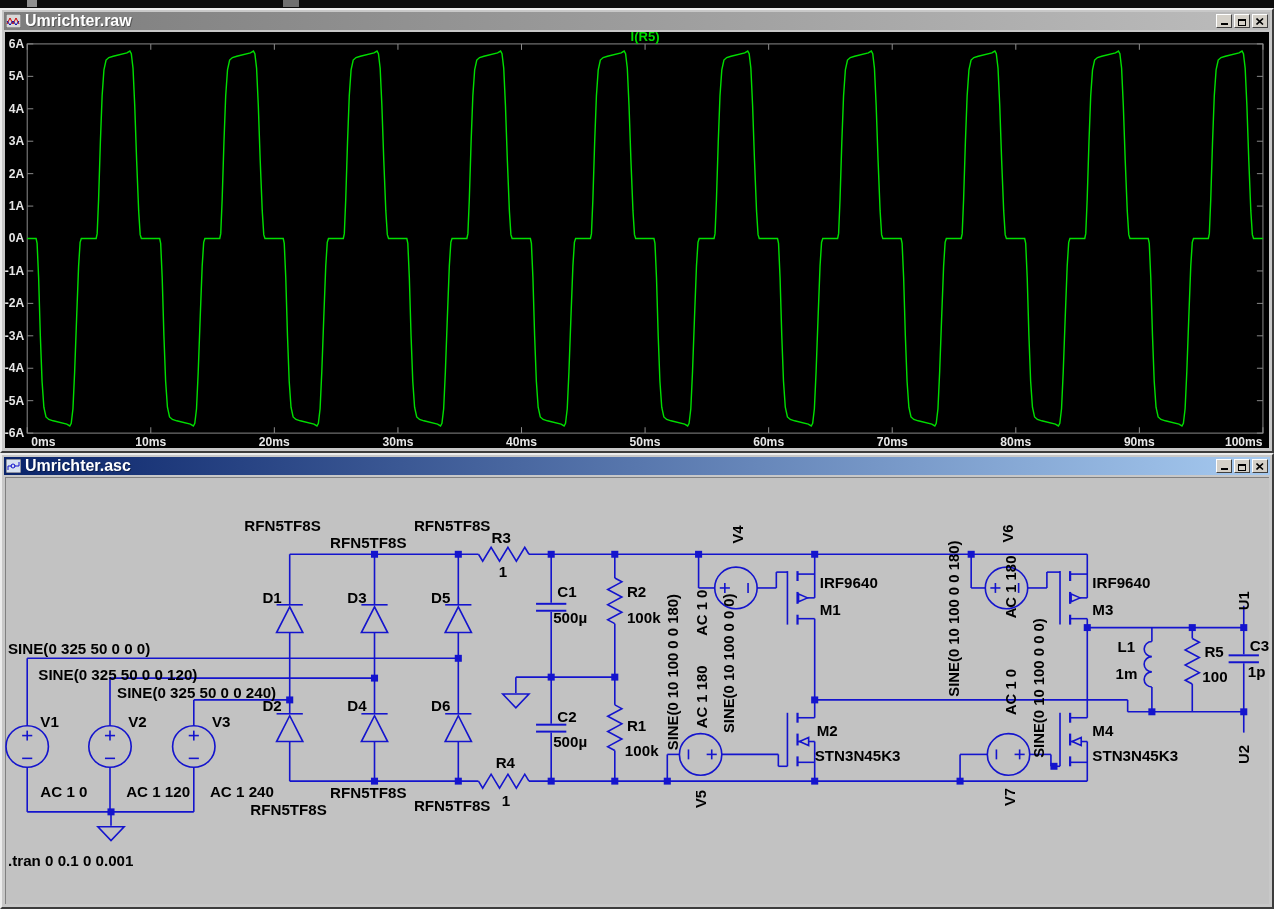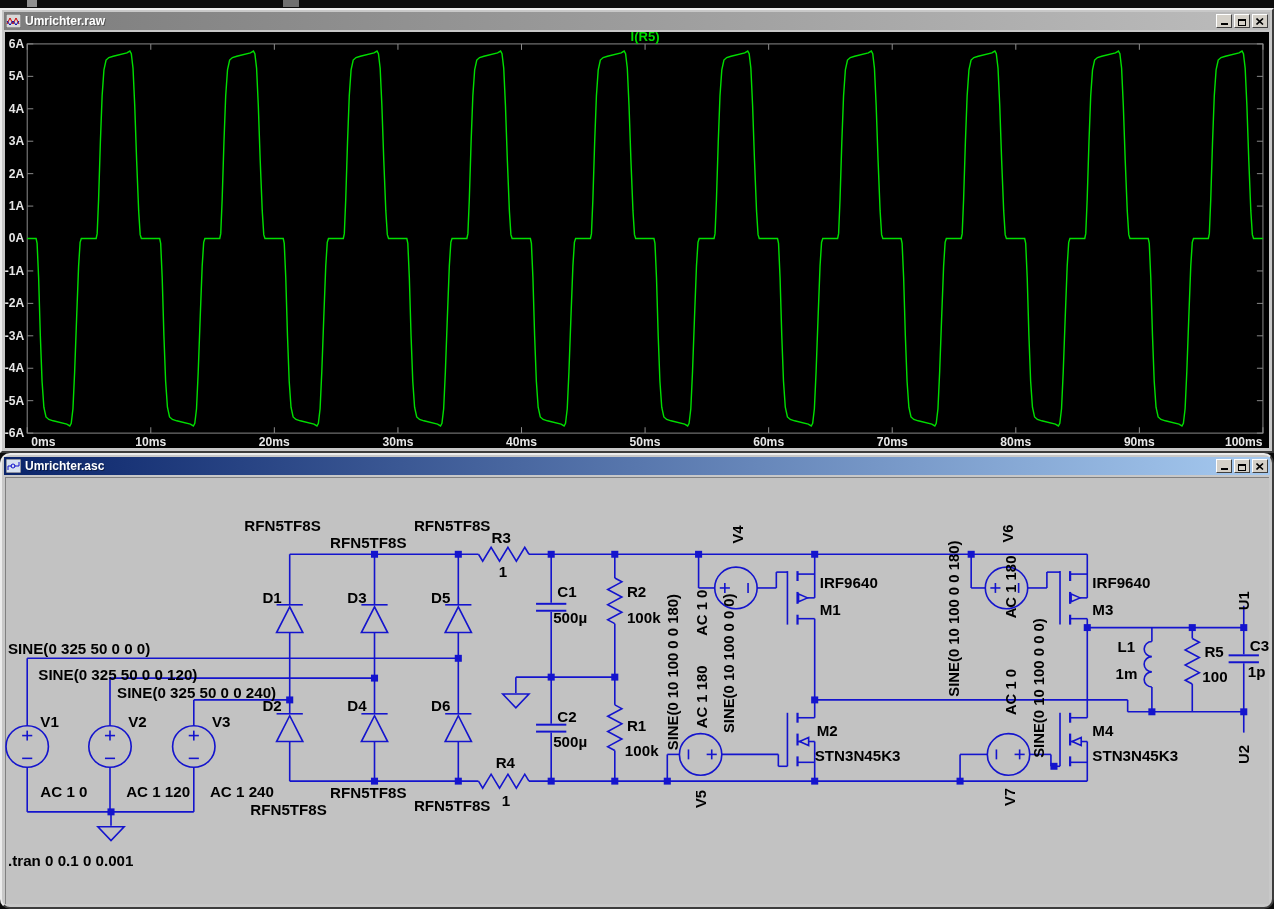--- a/index.html
+++ b/index.html
@@ -4,26 +4,26 @@
 <style>
   html,body{margin:0;padding:0;width:1274px;height:909px;overflow:hidden;background:#0b0b0b;
     font-family:"Liberation Sans",sans-serif;}
   .desktop{position:absolute;inset:0;background:#0b0b0b;}
   .notch{position:absolute;top:0;height:7px;background:#8f8f8f;}
   .notch.n1{left:27px;width:10px;}
   .notch.n2{left:283px;width:16px;background:#6f6f6f;}
   .window{position:absolute;left:0;width:1274px;background:#c8c8c8;box-sizing:border-box;
     border:2px solid;border-color:#ececec #3c3c3c #3c3c3c #ececec;}
   .win-plot{top:8px;height:445px;}
-  .win-schem{top:453px;height:456px;border-radius:10px;}
+  .win-schem{top:453px;height:456px;}
   .titlebar{position:absolute;left:2px;right:2px;top:2px;height:18px;display:flex;align-items:center;
     padding:0 2px;gap:4px;box-sizing:border-box;}
   .titlebar.inactive{background:linear-gradient(to right,#7d7d7d,#bcbcbc);}
   .titlebar.active{background:linear-gradient(to right,#0a246a,#a6caf0);}
-  .title-text{color:#ffffff;font-weight:bold;font-size:12px;white-space:nowrap;
+  .title-text{color:#ffffff;font-weight:bold;font-size:16px;white-space:nowrap;
     text-shadow:1px 1px 0 rgba(0,0,0,.35);flex:1;}
   .win-icon{width:15px;height:14px;display:inline-flex;}
   .win-buttons{display:flex;gap:2px;margin-left:auto;}
   .wbtn{width:16px;height:14px;background:#d4d0c8;border:1px solid;padding:0;margin:0;
     border-color:#ffffff #404040 #404040 #ffffff;display:flex;align-items:flex-end;justify-content:center;
     box-sizing:border-box;cursor:default;}
   .wbtn .min-glyph{width:7px;height:2px;background:#000;margin:0 0 2px 0;}
   .wbtn .max-glyph{width:8px;height:7px;border:1px solid #000;border-top-width:2px;margin-bottom:1px;box-sizing:border-box;}
   .wbtn svg{margin:0 auto 2px auto;}
   .client{position:absolute;left:3px;right:3px;top:22px;bottom:3px;}

